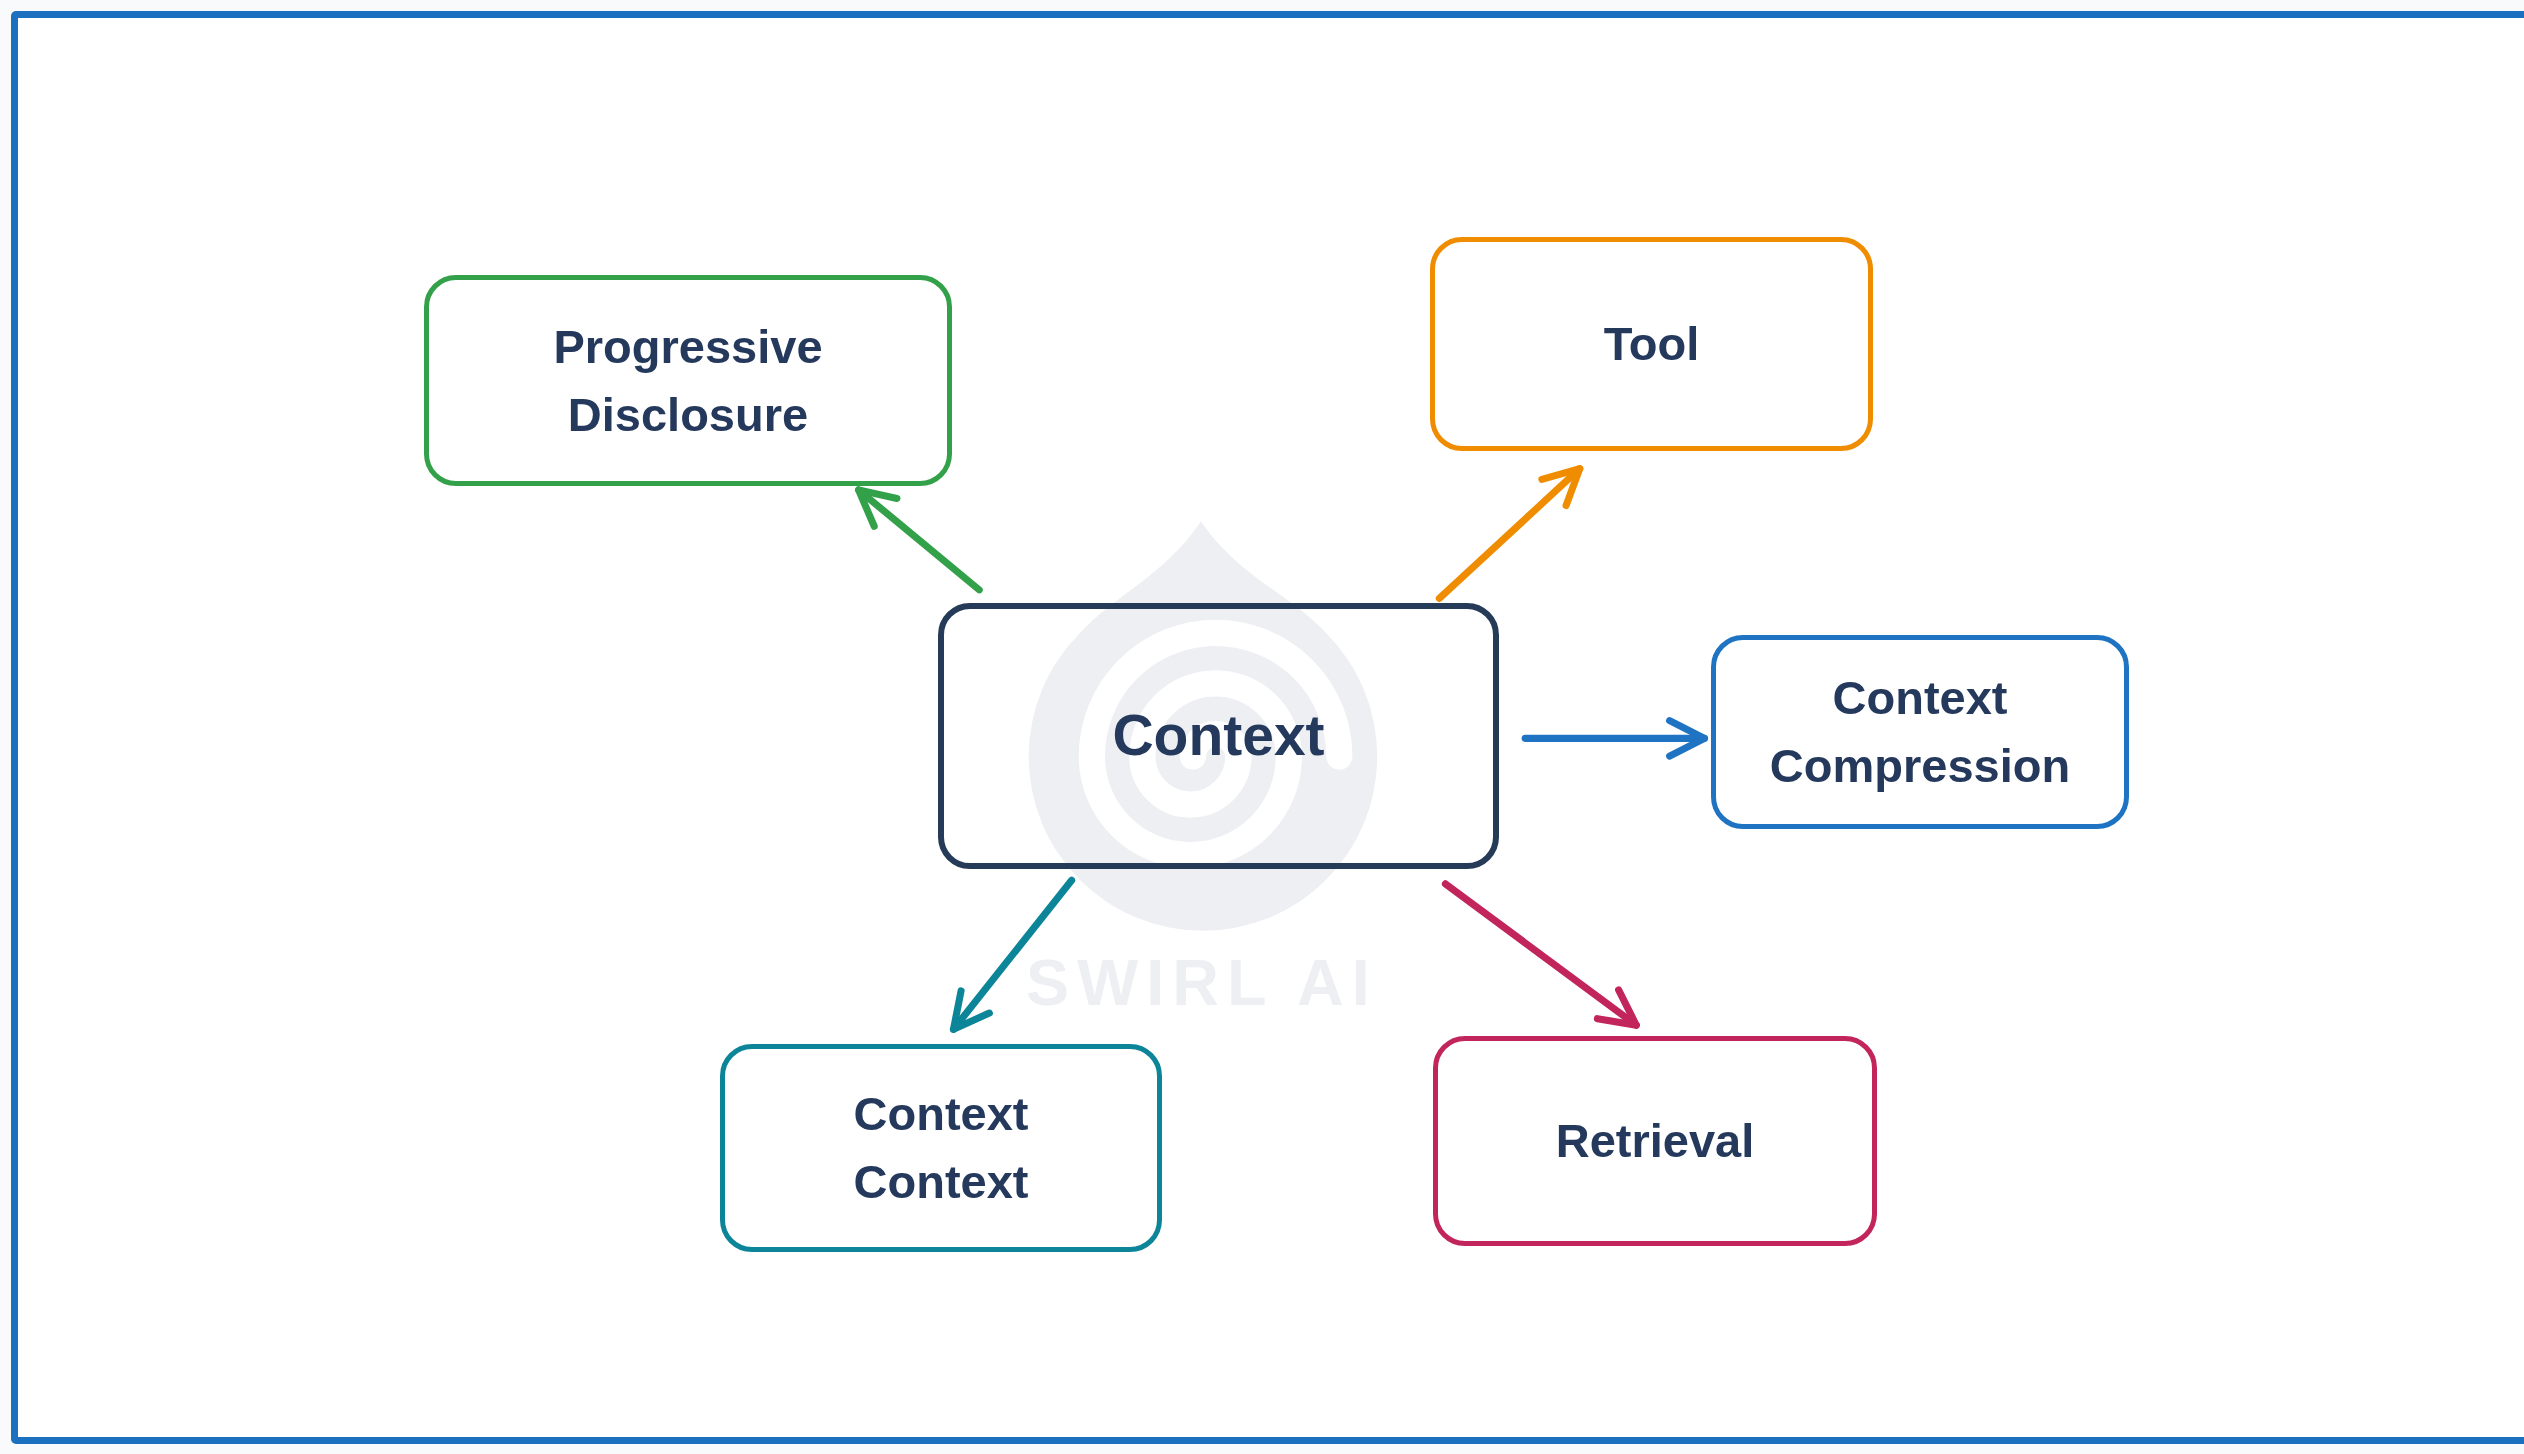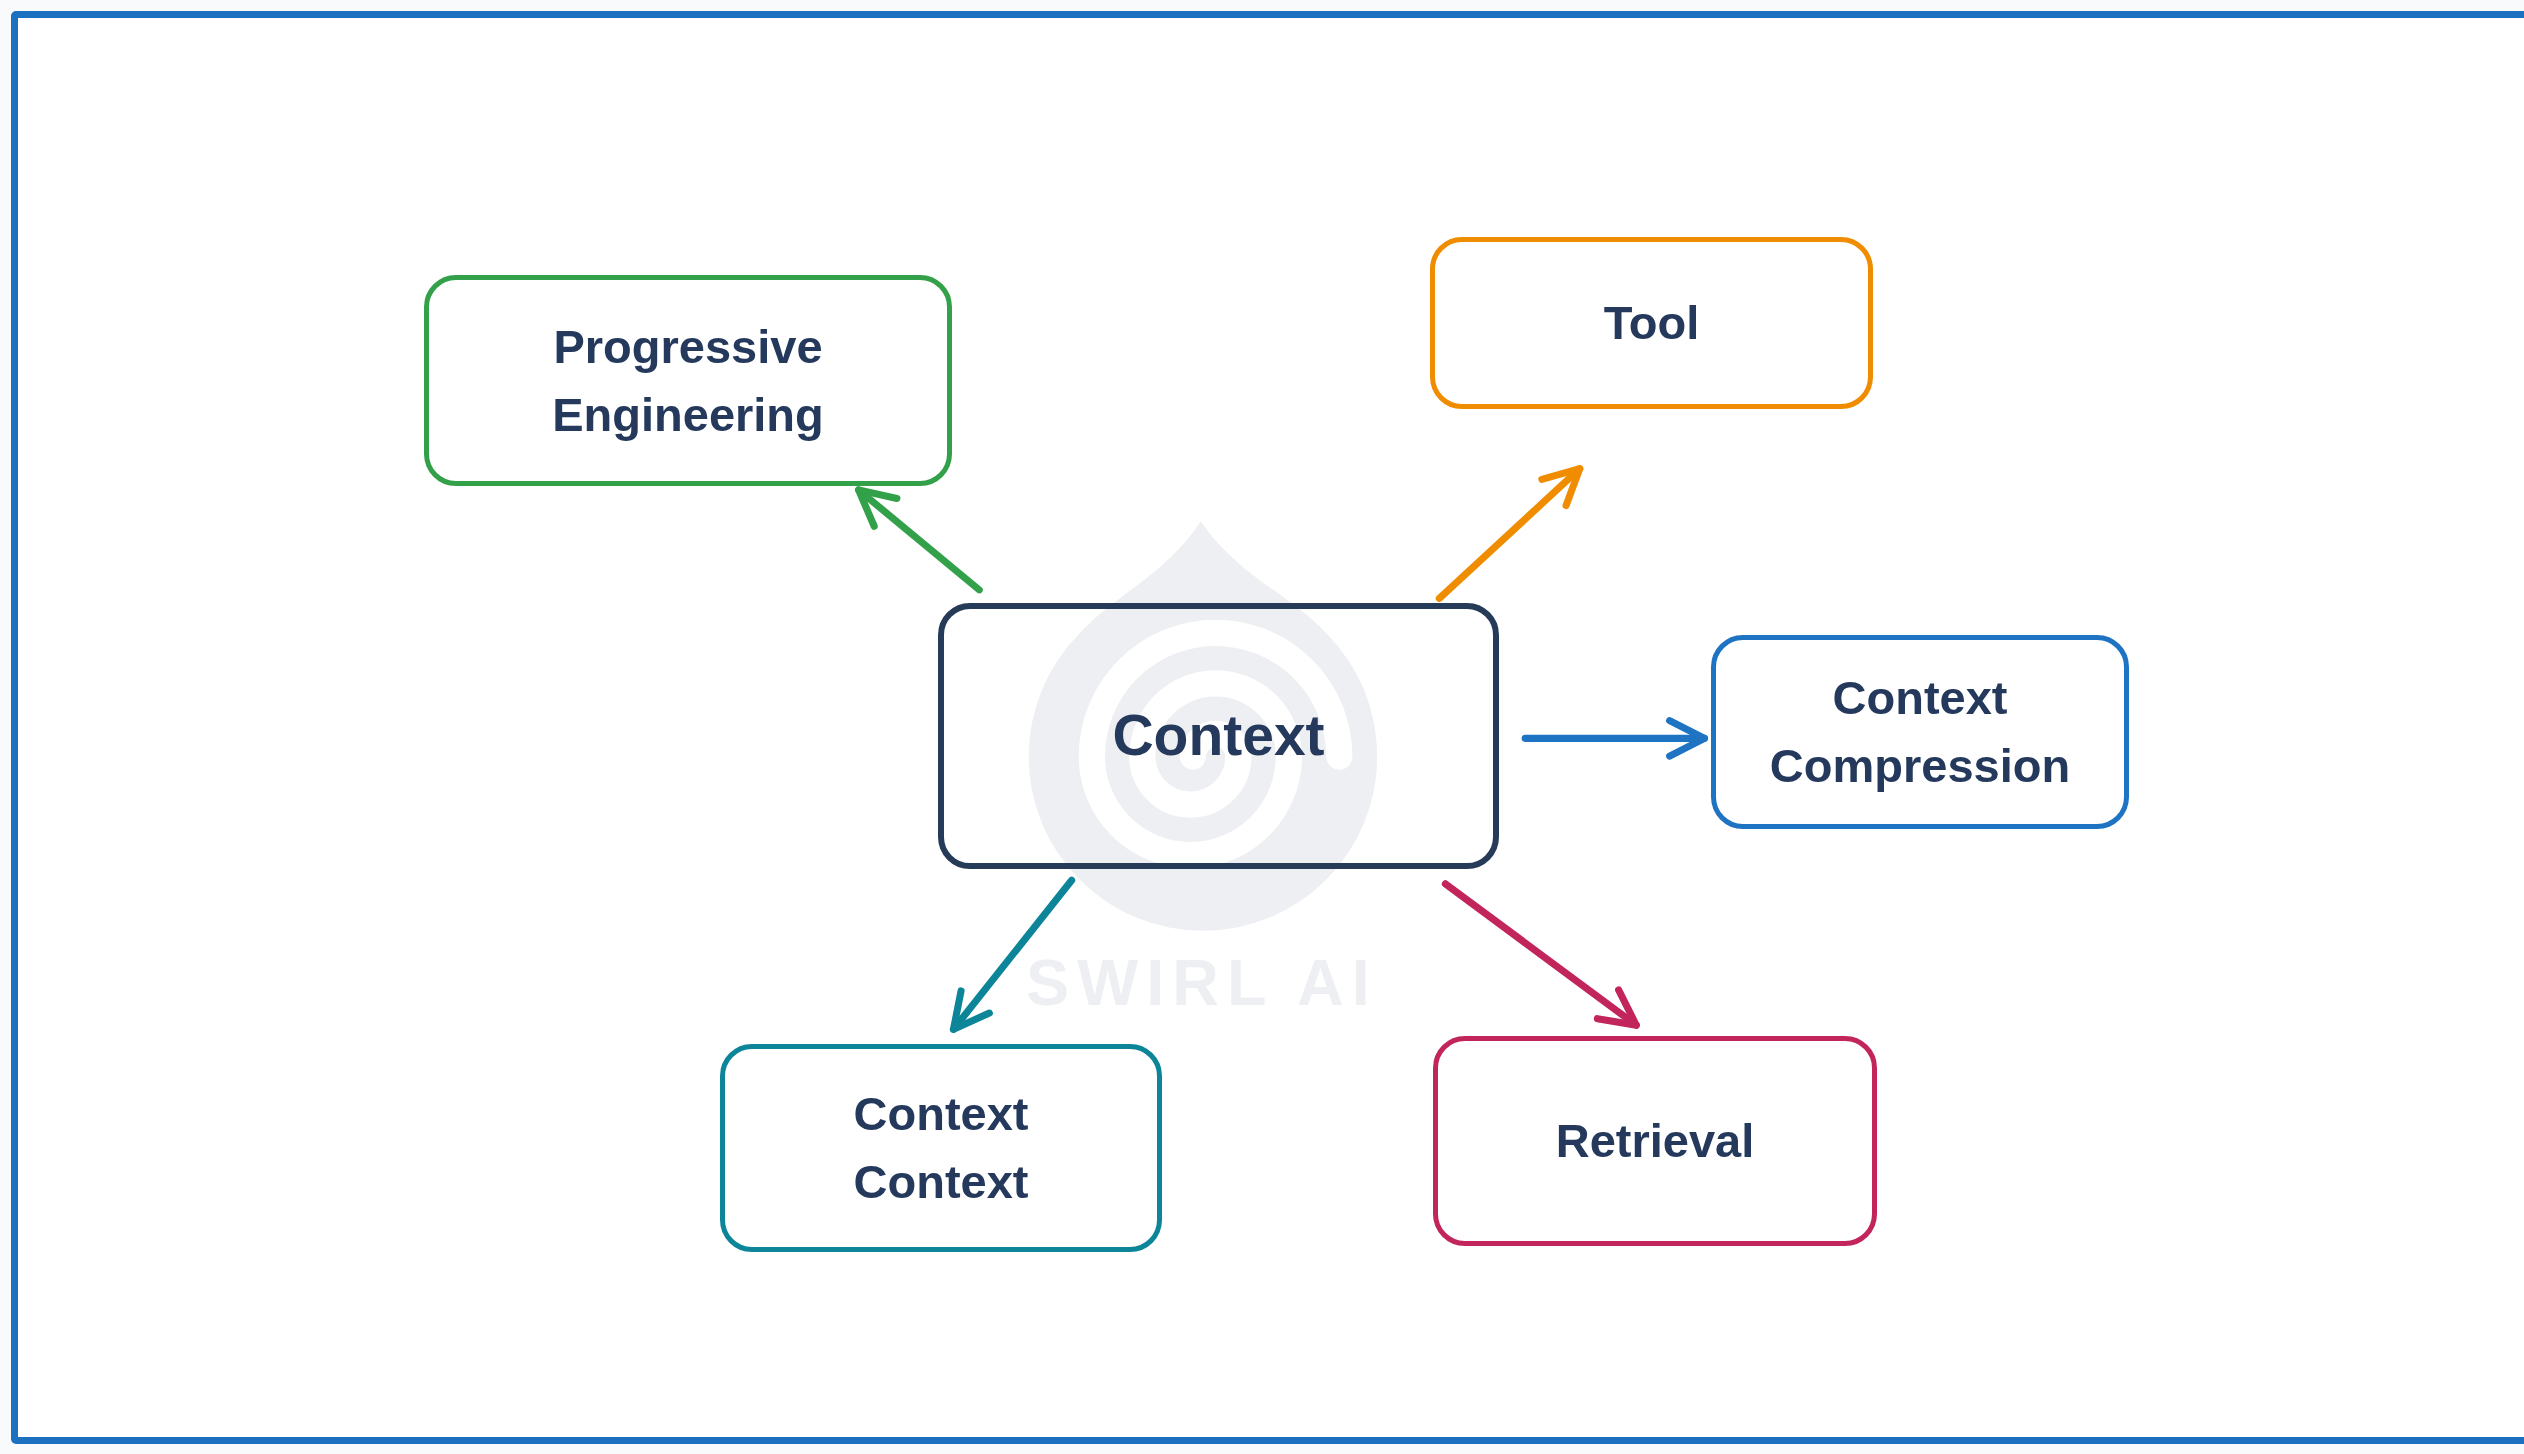--- a/index.html
+++ b/index.html
@@ -32,21 +32,21 @@
   .node{
     position:absolute;box-sizing:border-box;z-index:2;
     border-style:solid;border-width:5.6px;border-radius:32px;
     display:flex;flex-direction:column;align-items:center;justify-content:center;
     text-align:center;color:#24395b;font-weight:bold;
     font-size:47px;line-height:1.44;background:transparent;
   }
   .node .line{display:block;}
   .n-ce{left:938px;top:603px;width:561px;height:266px;border-width:6.6px;font-size:57px;line-height:1.36;}
   .n-pd{left:424px; top:275px; width:528px;height:211px;}
-  .n-tm{left:1430px;top:237px; width:443px;height:172px;}
+  .n-tm{left:1430px;top:237px; width:443px;height:214px;}
   .n-cc{left:1711px;top:635px;width:418px;height:194px;}
   .n-ro{left:1433px;top:1036px;width:444px;height:210px;}
   .n-cr{left:720px;top:1044px;width:442px;height:208px;}
 
   .wm-text{font-family:"Liberation Sans",sans-serif;font-weight:bold;}
 </style>
 </head>
 <body>
 
 <div class="canvas">
@@ -66,21 +66,21 @@
              A 45 45 0 0 0 2362 1498"></path>
     <text class="wm-text" x="2380" y="1990" text-anchor="middle" font-size="128" letter-spacing="16" fill="#edeff2">SWIRL AI</text>
   </svg>
 
   <div class="node n-ce" style="border-color: rgb(37, 59, 88);">
     <span class="line">Context</span>
   </div>
 
   <div class="node n-pd" style="border-color: rgb(51, 160, 74);">
     <span class="line">Progressive</span>
-    <span class="line">Engineering</span>
+    <span class="line">Disclosure</span>
   </div>
 
   <div class="node n-tm" style="border-color: rgb(240, 140, 0);">
     <span class="line">Tool</span>
   </div>
 
   <div class="node n-cc" style="border-color: rgb(30, 115, 194);">
     <span class="line">Context</span>
     <span class="line">Compression</span>
   </div>

